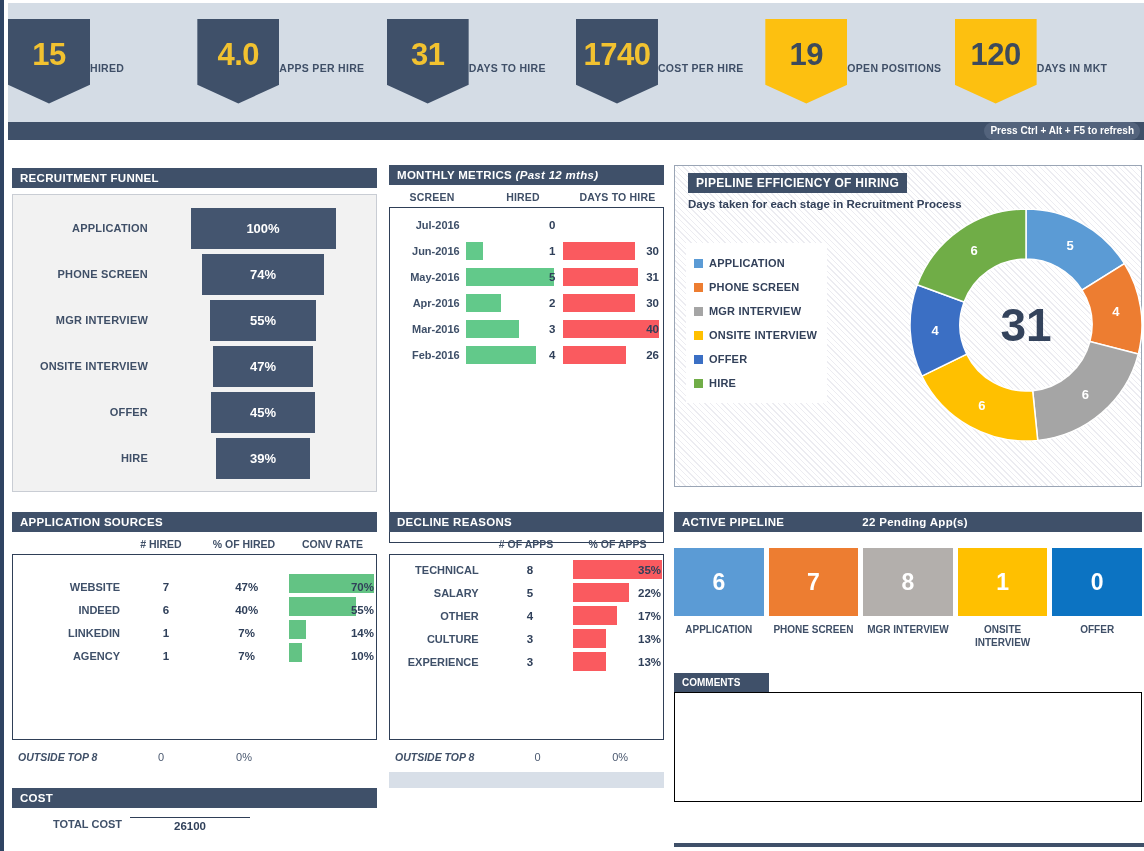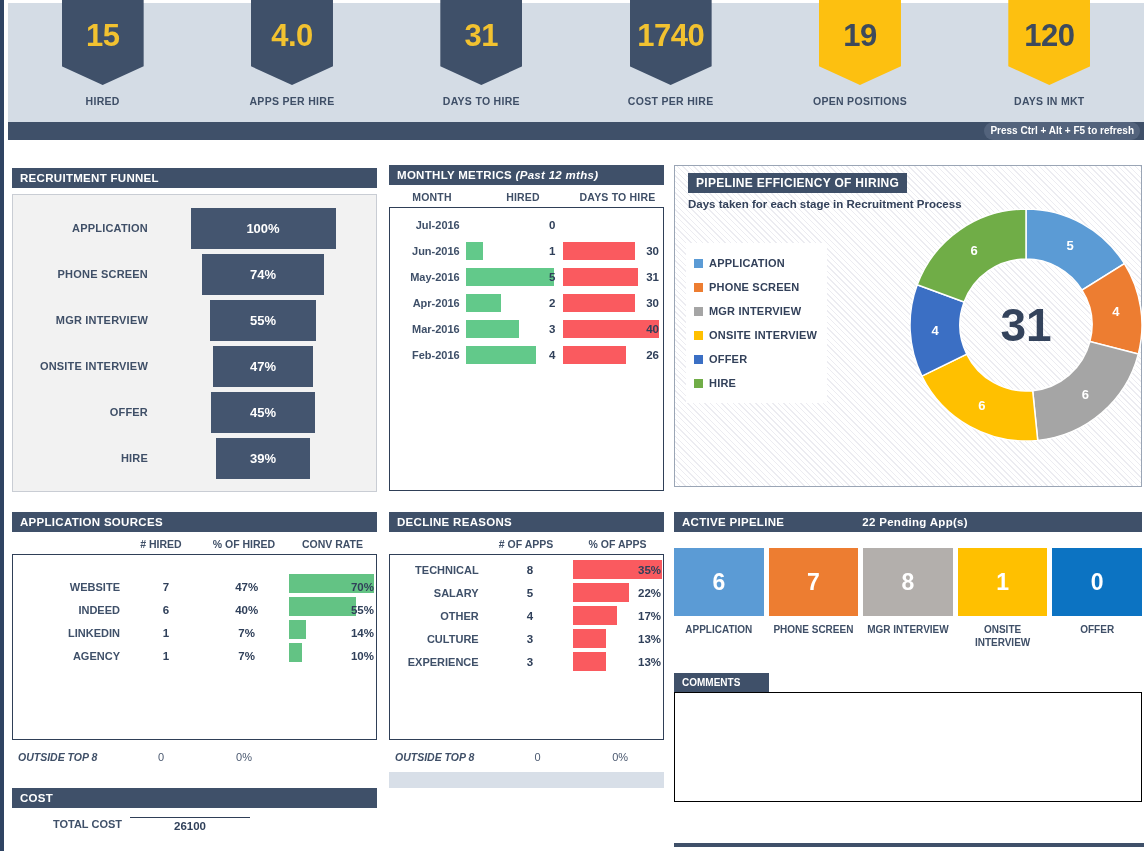--- a/index.html
+++ b/index.html
@@ -11,21 +11,21 @@
     overflow:hidden;
   }
   .app{position:relative;width:1144px;height:851px;box-sizing:border-box;border-left:4px solid #2f4463;}
 
   
   .kpi-banner{
     position:absolute;left:4px;top:3px;width:1136px;height:119px;
     background:#d4dce5;
     display:flex;
   }
-  .kpi{position:relative;flex:1;display:flex;flex-direction:column;align-items:center;}
+  .kpi{position:relative;flex:1;display:flex;align-items:center;}
   .kpi-flag{
     position:relative;width:82px;height:85px;margin-top:-3px;
     background:#3f5069;
     clip-path:polygon(0 0,100% 0,100% 78%,50% 100%,0 78%);
     display:flex;align-items:center;justify-content:center;
   }
   .kpi-flag.accent{background:#fdc010;}
   .kpi-val{font-size:31px;font-weight:bold;color:#f2c230;letter-spacing:-.5px;line-height:1;padding-bottom:14px;}
   .kpi-flag.accent .kpi-val{color:#3d4a5c;}
   .kpi-label{font-size:10.5px;font-weight:bold;color:#3f4f67;letter-spacing:.3px;margin-top:10px;}
@@ -58,21 +58,21 @@
     background:#44556f;color:#fff;font-size:13px;font-weight:bold;
     height:41px;display:flex;align-items:center;justify-content:center;
   }
 
   
   .mm-wrap{position:absolute;left:385px;top:165px;width:275px;}
   .mm-cols{display:flex;font-size:10.5px;font-weight:bold;color:#3f4f67;padding:6px 0 4px 0;letter-spacing:.2px;}
   .mm-c1{width:86px;text-align:center;}
   .mm-c2{width:96px;text-align:center;}
   .mm-c3{width:93px;text-align:center;}
-  .mm-body{border:1px solid #2f3f57;height:284px;box-sizing:border-box;background:#fff;padding-top:4px;}
+  .mm-body{border:1px solid #2f3f57;height:336px;box-sizing:border-box;background:#fff;padding-top:4px;}
   .mm-row{display:flex;align-items:center;height:26px;}
   .mm-month{width:70px;text-align:right;padding-right:6px;font-size:11px;font-weight:bold;color:#3f5069;}
   .mm-hire-cell{width:98px;position:relative;height:20px;display:flex;align-items:center;}
   .mm-hire-bar{position:absolute;left:0;top:1px;height:18px;background:#62c98a;}
   .mm-hire-val{position:absolute;right:8px;font-size:11.5px;font-weight:bold;color:#30405a;}
   .mm-day-cell{width:100px;position:relative;height:20px;display:flex;align-items:center;}
   .mm-day-bar{position:absolute;left:0;top:1px;height:18px;background:#fa5a5f;}
   .mm-day-val{position:absolute;right:4px;font-size:11.5px;font-weight:bold;color:#30405a;}
 
   
@@ -237,21 +237,21 @@
           </div>
         </div>
       </div>
   </div>
 
   <div class="mm-wrap">
     <div class="hdr">
       <span>MONTHLY METRICS </span><span class="sub">(Past 12 mths)</span>
     </div>
     <div class="mm-cols">
-      <div class="mm-c1">MONTH</div>
+      <div class="mm-c1">SCREEN</div>
       <div class="mm-c2">HIRED</div>
       <div class="mm-c3">DAYS TO HIRE</div>
     </div>
     <div class="mm-body" id="mm-body">
         <div class="mm-row">
           <div class="mm-month">Jul-2016</div>
           <div class="mm-hire-cell">
             <div class="mm-hire-bar" style="width:0px"></div>
             <div class="mm-hire-val">0</div>
           </div>

